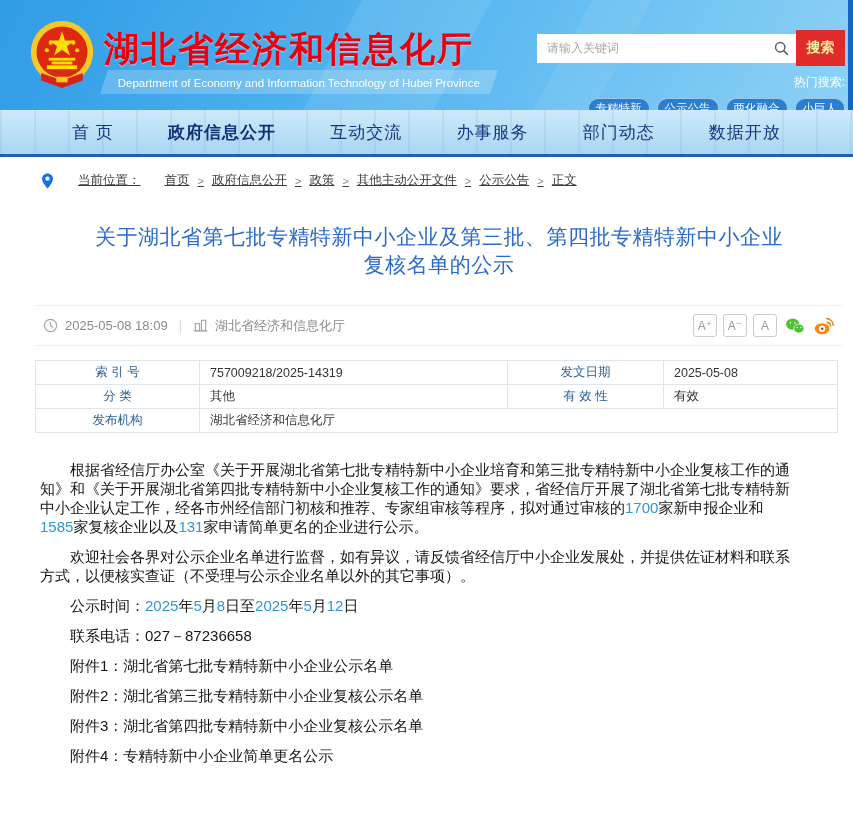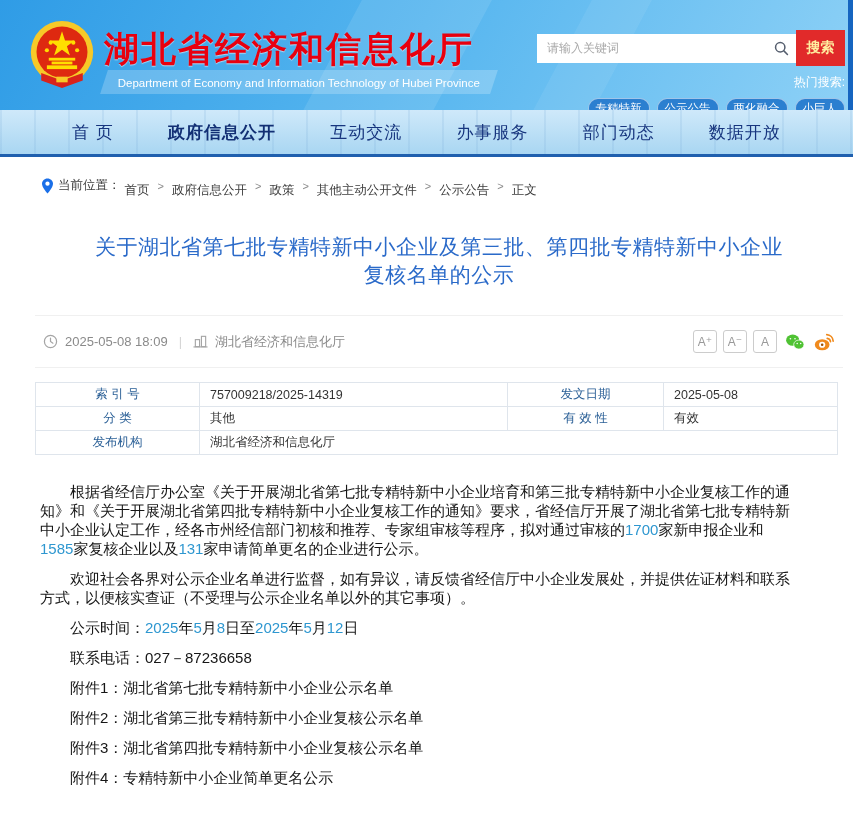--- a/index.html
+++ b/index.html
@@ -100,41 +100,41 @@
   }
   .nav-item.active { font-weight: bold; color: #122f74; }
 
   
   .content {
     margin-left: 25px;
     background: #fff;
     min-height: 655px;
   }
   .breadcrumb {
-    display: flex; align-items: center; gap: 4px;
+    display: flex; align-items: center; gap: 24px;
     padding: 15px 0 6px 16px;
-    font-size: 12.5px; color: #3c3c3c;
+    font-size: 12.5px; color: #3c3c3c; text-decoration: underline;
   }
   .pin-icon { width: 13px; height: 16px; }
   .bc-sep { color: #8a8a8a; font-size: 11px; }
-  .bc-item { cursor: pointer; margin-top: 10px; }
+  .bc-item { cursor: pointer; }
   .bc-item.current { cursor: default; }
 
   .article-title {
     margin: 28px 60px 0 60px;
     text-align: center;
     color: #2a6ac9; font-size: 21px; font-weight: 400;
     letter-spacing: 0.5px;
   }
 
   .meta-row {
     margin: 26px 10px 0 10px;
     border-top: 1px solid #f0f0f0;
     border-bottom: 1px solid #f0f0f0;
-    height: 53px;
+    height: 41px;
     display: flex; align-items: center;
     padding: 14px 8px;
     font-size: 13px; color: #8a8a8a;
   }
   .meta-left { display: flex; align-items: center; gap: 7px; }
   .meta-sep { color: #d5d5d5; margin: 0 4px; }
   .meta-right { margin-left: auto; display: flex; align-items: center; gap: 7px; }
   .font-btn {
     width: 24px; height: 23px;
     border: 1px solid #ccc; border-radius: 3px;

